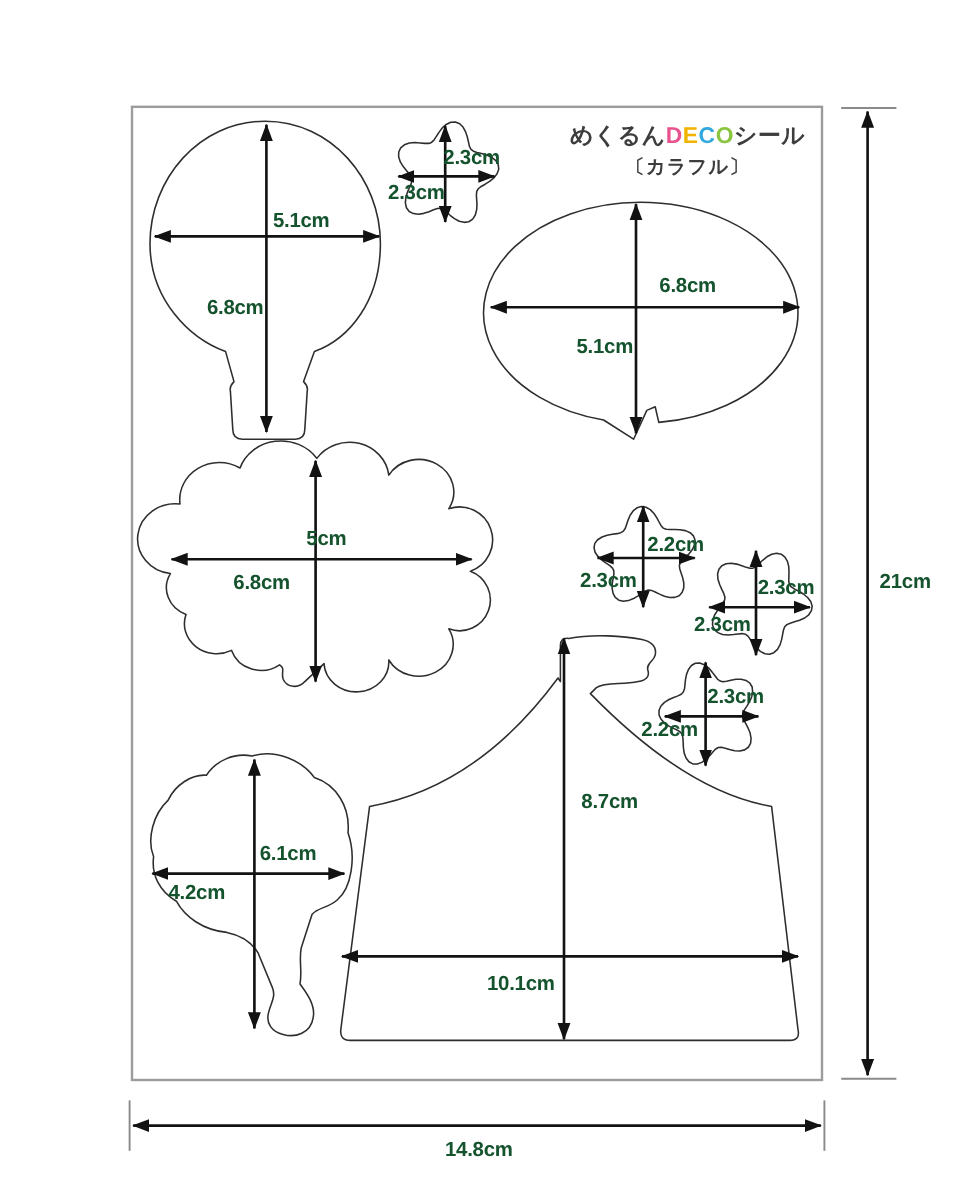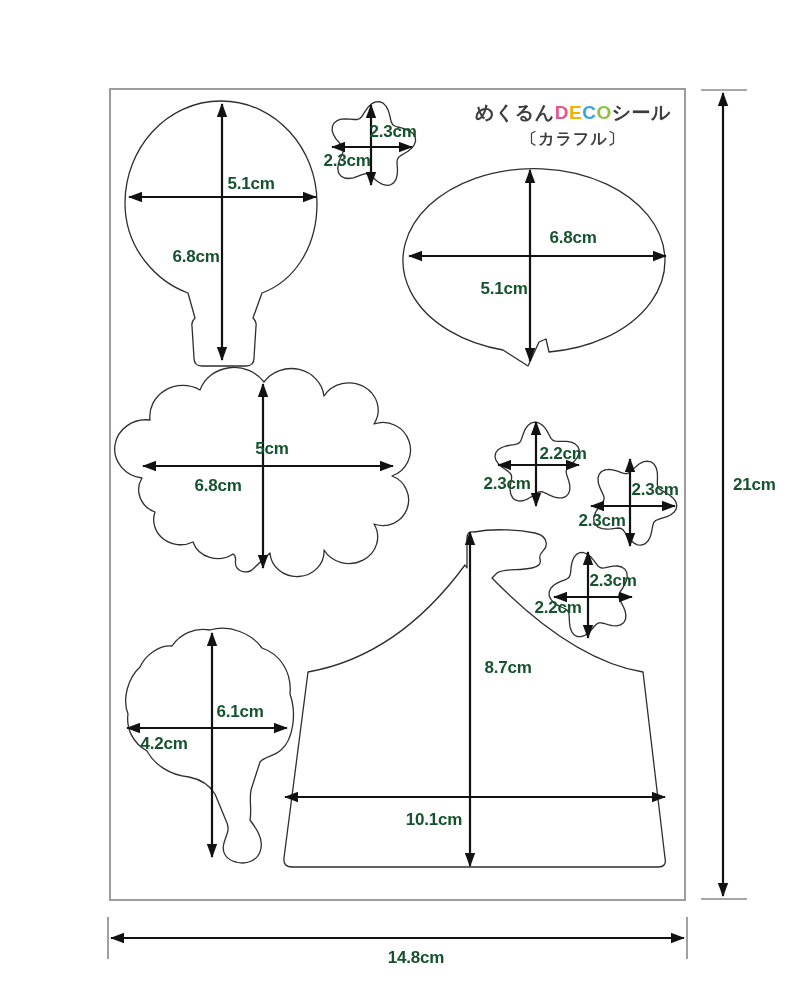--- a/index.html
+++ b/index.html
@@ -129,15 +129,15 @@
   <div class="dim-label" style="left:613px;top:581px;">2.3cm</div>
   <div class="dim-label" style="left:558px;top:608px;">2.2cm</div>
 
   <div class="dim-label" style="left:240px;top:712px;">6.1cm</div>
   <div class="dim-label" style="left:164px;top:744px;">4.2cm</div>
 
   <div class="dim-label" style="left:508px;top:668px;">8.7cm</div>
   <div class="dim-label" style="left:434px;top:820px;">10.1cm</div>
 
   <div class="dim-label left-anchor" style="left:733px;top:457px;margin-top:28px;">21cm</div>
-  <div class="dim-label" style="left:416px;top:958px;">14.8cm</div>
+  <div class="dim-label" style="left:399px;top:958px;">14.8cm</div>
 
 </div>
 
 </body></html>

